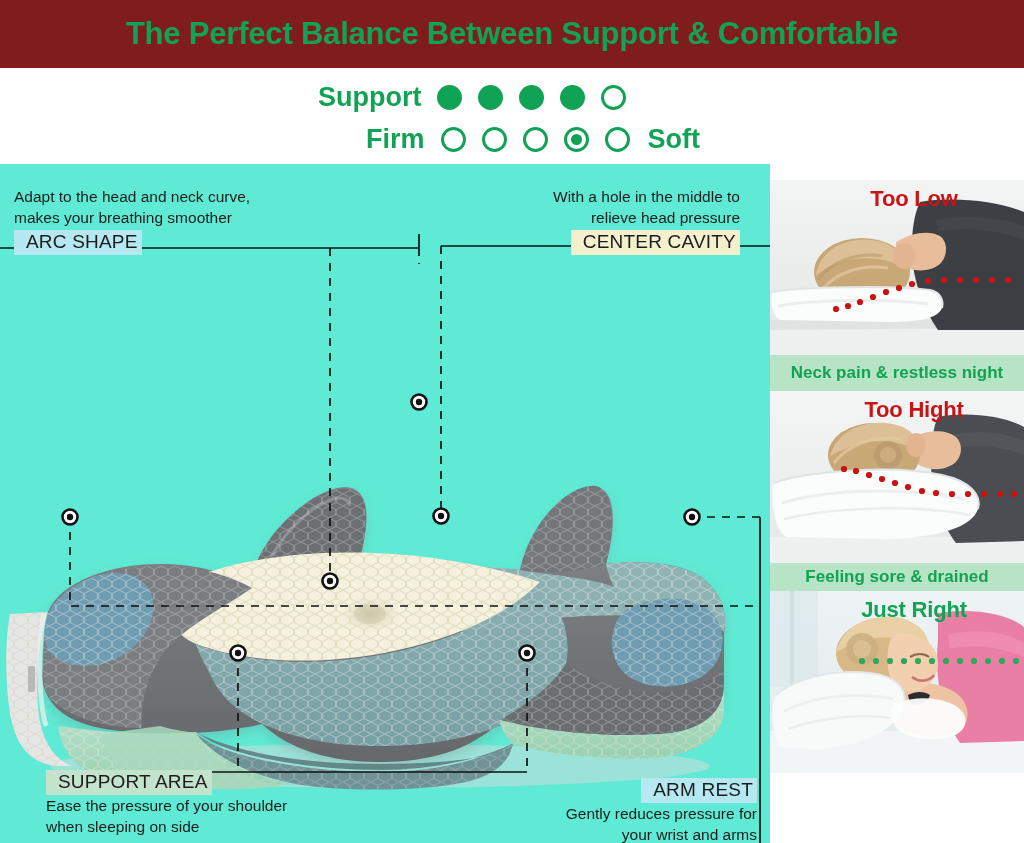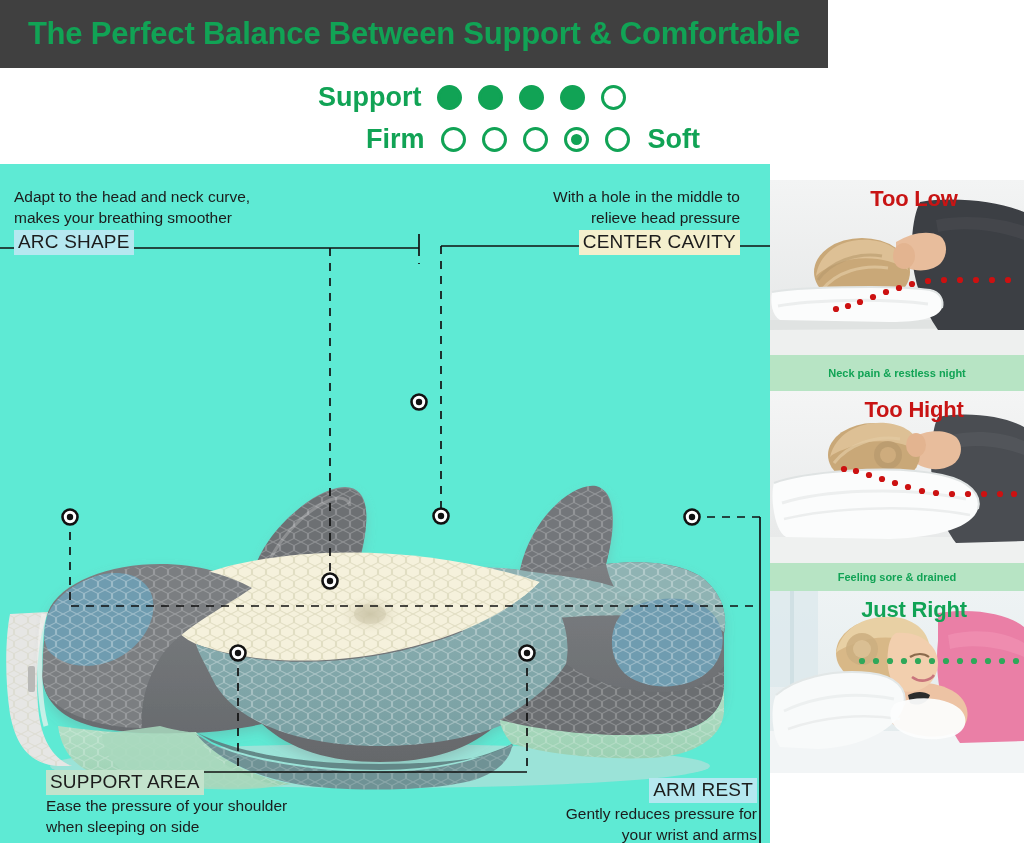--- a/index.html
+++ b/index.html
@@ -7,22 +7,22 @@
   html, body {
     width: 1024px; height: 843px;
     background: #ffffff;
     font-family: "Liberation Sans", sans-serif;
     overflow: hidden;
   }
   #page { position: relative; width: 1024px; height: 843px; background: #fff; }
 
   
   .header-band {
-    position: absolute; left: 0; top: 0; width: 828px; height: 68px;
-    background: #404040;
+    position: absolute; left: 0; top: 0; width: 1024px; height: 68px;
+    background: #7f1d1d;
     display: flex; align-items: center; justify-content: center; text-align: right;
   }
   .header-title {
     color: #11a355; font-size: 31px; font-weight: bold;
     letter-spacing: -0.2px; white-space: nowrap;
   }
 
   
   .ratings { position: absolute; left: 0; top: 72px; width: 770px; height: 92px; }
   .rating-row { position: absolute; display: flex; align-items: center; }
@@ -46,21 +46,21 @@
   
   .main-area { position: absolute; left: 0; top: 164px; width: 770px; height: 679px; background: #5eead4; }
 
   
   .callout { position: absolute; }
   .callout .desc {
     font-size: 15.5px; color: #1c1c1c; line-height: 1.38; white-space: pre-line;
   }
   .callout .tag {
     display: inline-block; font-size: 19px; color: #1c1c1c;
-    padding: 1px 4px 2px 4px; margin-top: 1px; letter-spacing: 0.2px;
+    padding: 1px 4px 2px 12px; margin-top: 1px; letter-spacing: 0.2px;
   }
   .callout .tag.cyan   { background: #b5e8f0; }
   .callout .tag.cream  { background: #f4efcd; }
   .callout .tag.green  { background: #c3e3cc; }
   .callout.align-right { text-align: right; }
 
   #callout-arc      { left: 14px;  top: 22px;  width: 330px; }
   #callout-cavity   { left: 430px; top: 22px;  width: 310px; }
   #callout-support  { left: 46px;  top: 605px; width: 330px; }
   #callout-armrest  { left: 452px; top: 613px; width: 305px; }
@@ -77,21 +77,21 @@
   .rc-panel { position: relative; width: 254px; overflow: hidden; background: #fff; }
   .rc-photo { position: relative; width: 288px; overflow: hidden; }
   .rc-heading {
     position: absolute; left: 0; top: 6px; width: 100%; text-align: center;
     font-size: 22px; font-weight: bold; z-index: 6; letter-spacing: -0.2px;
   }
   .rc-heading.red   { color: #c81414; }
   .rc-heading.green { color: #11a355; }
   .rc-caption {
     width: 254px; background: #b7e4c4; color: #11a355;
-    font-size: 11px; font-weight: bold; text-align: right;
+    font-size: 17px; font-weight: bold; text-align: right;
     display: flex; align-items: center; justify-content: center;
   }
   .rc-svg { display: block; width: 254px; }
 </style>
 </head>
 <body>
 
 <div id="page">
 
   <div class="header-band">

